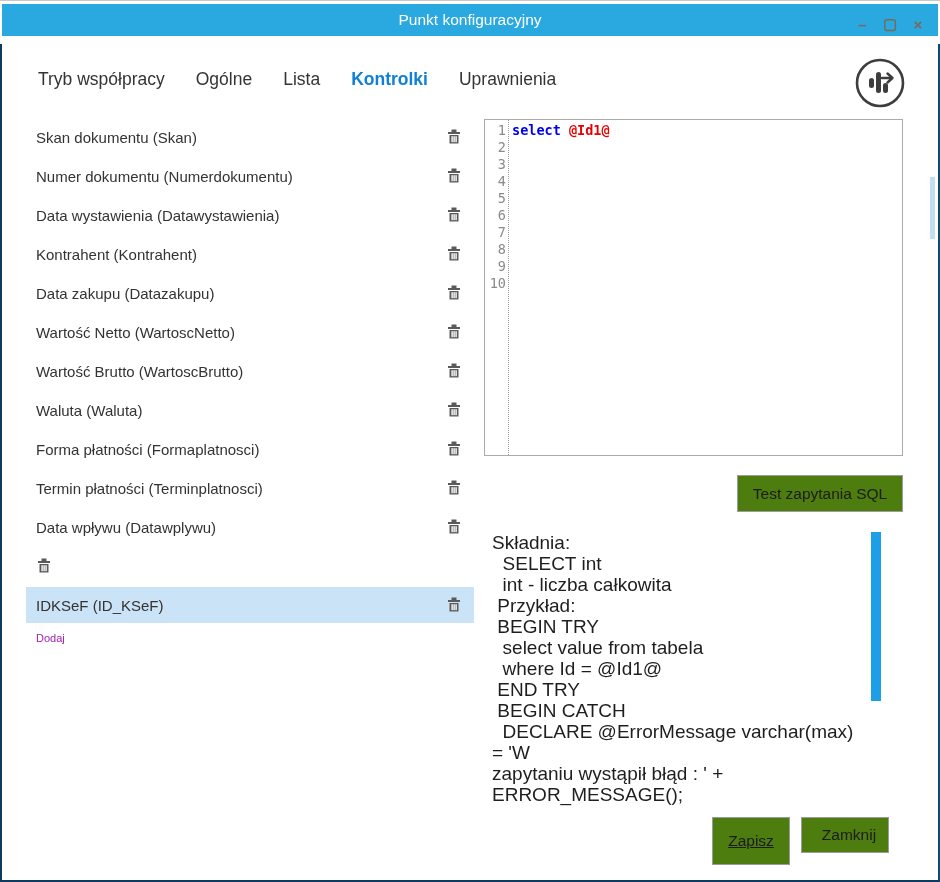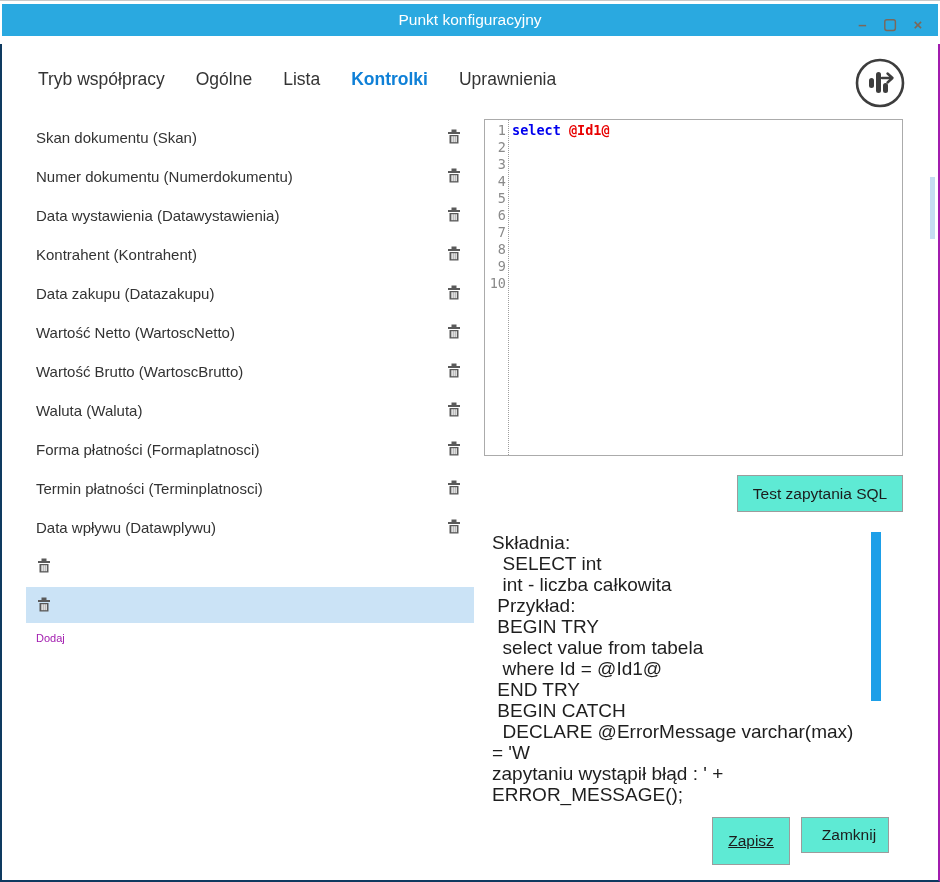--- a/index.html
+++ b/index.html
@@ -14,21 +14,21 @@
     font-size:15.5px;
   }
   .win-controls {
     position:absolute; right:12px; top:0; height:40px; display:flex; align-items:center; gap:12px;
     color:#7b685a; font-size:15px;
   }
   .win-controls .ctl { cursor:pointer; width:16px; text-align:center; font-weight:bold; }
   .ctl-min { letter-spacing:-1px; }
   .frame {
     position:absolute; top:43px; left:0; right:0; bottom:0;
-    border-left:2px solid #0e3a60; border-right:2px solid #a21caf; border-bottom:2px solid #0e3a60;
+    border-left:2px solid #0e3a60; border-right:2px solid #0c4a6e; border-bottom:2px solid #0e3a60;
     background:#fff;
   }
   
   .tabs { position:absolute; left:36px; top:25px; display:flex; gap:31px; font-size:17.5px; color:#343434; }
   .tab { cursor:pointer; white-space:nowrap; }
   .tab.active { color:#0f80d7; font-weight:bold; }
   
   .round-icon { position:absolute; right:32px; top:13px; width:52px; height:52px; cursor:pointer; }
   
   .field-list { position:absolute; left:24px; top:75px; width:448px; }
@@ -48,21 +48,21 @@
   }
   .gutter {
     width:24px; padding:2px 2px 0 0; text-align:right; color:#8a8a8a;
     border-right:1px dotted #9f9f9f; user-select:none;
   }
   .code { flex:1; padding:2px 0 0 3px; white-space:pre; cursor:text; }
   .kw { color:#0000ee; font-weight:bold; }
   .param { color:#e80000; font-weight:bold; }
   
   .btn {
-    position:absolute; background:#5eead4; border:1px solid #9c9c9c; color:#1c1c1c;
+    position:absolute; background:#4d7c0f; border:1px solid #9c9c9c; color:#1c1c1c;
     display:flex; align-items:center; justify-content:center; font-size:15.5px; cursor:pointer;
     font-family:"Liberation Sans", sans-serif;
   }
   .btn-test { left:735px; top:431px; width:166px; height:37px; }
   .btn-save { left:710px; top:773px; width:78px; height:48px;text-decoration:underline; }
   .btn-close { left:799px; top:773px; width:88px; height:36px;padding-left:8px; }
   
   .help {
     position:absolute; left:490px; top:488px; width:372px;
     font-size:19px; line-height:21px; color:#1e1e1e; white-space:pre-wrap;
@@ -274,20 +274,21 @@
               <rect x="5.5" y="1.5" width="5" height="2.5" fill="#5a5a5a"></rect>
               <path d="M3.5 7 h9 v8.5 h-9 z" fill="#5a5a5a"></path>
               <rect x="5.4" y="8.2" width="1.4" height="6" fill="#fff"></rect>
               <rect x="7.4" y="8.2" width="1.4" height="6" fill="#fff"></rect>
               <rect x="9.4" y="8.2" width="1.4" height="6" fill="#fff"></rect>
             </svg>
           </span>
         </div>
 
         <div class="field-row selected">
+          <span class="field-label">IDKSeF (ID_KSeF)</span>
           <span class="trash">
             <svg viewBox="0 0 16 18" width="16" height="18">
               <rect x="2" y="4" width="12" height="2" fill="#5a5a5a"></rect>
               <rect x="5.5" y="1.5" width="5" height="2.5" fill="#5a5a5a"></rect>
               <path d="M3.5 7 h9 v8.5 h-9 z" fill="#5a5a5a"></path>
               <rect x="5.4" y="8.2" width="1.4" height="6" fill="#fff"></rect>
               <rect x="7.4" y="8.2" width="1.4" height="6" fill="#fff"></rect>
               <rect x="9.4" y="8.2" width="1.4" height="6" fill="#fff"></rect>
             </svg>
           </span>

